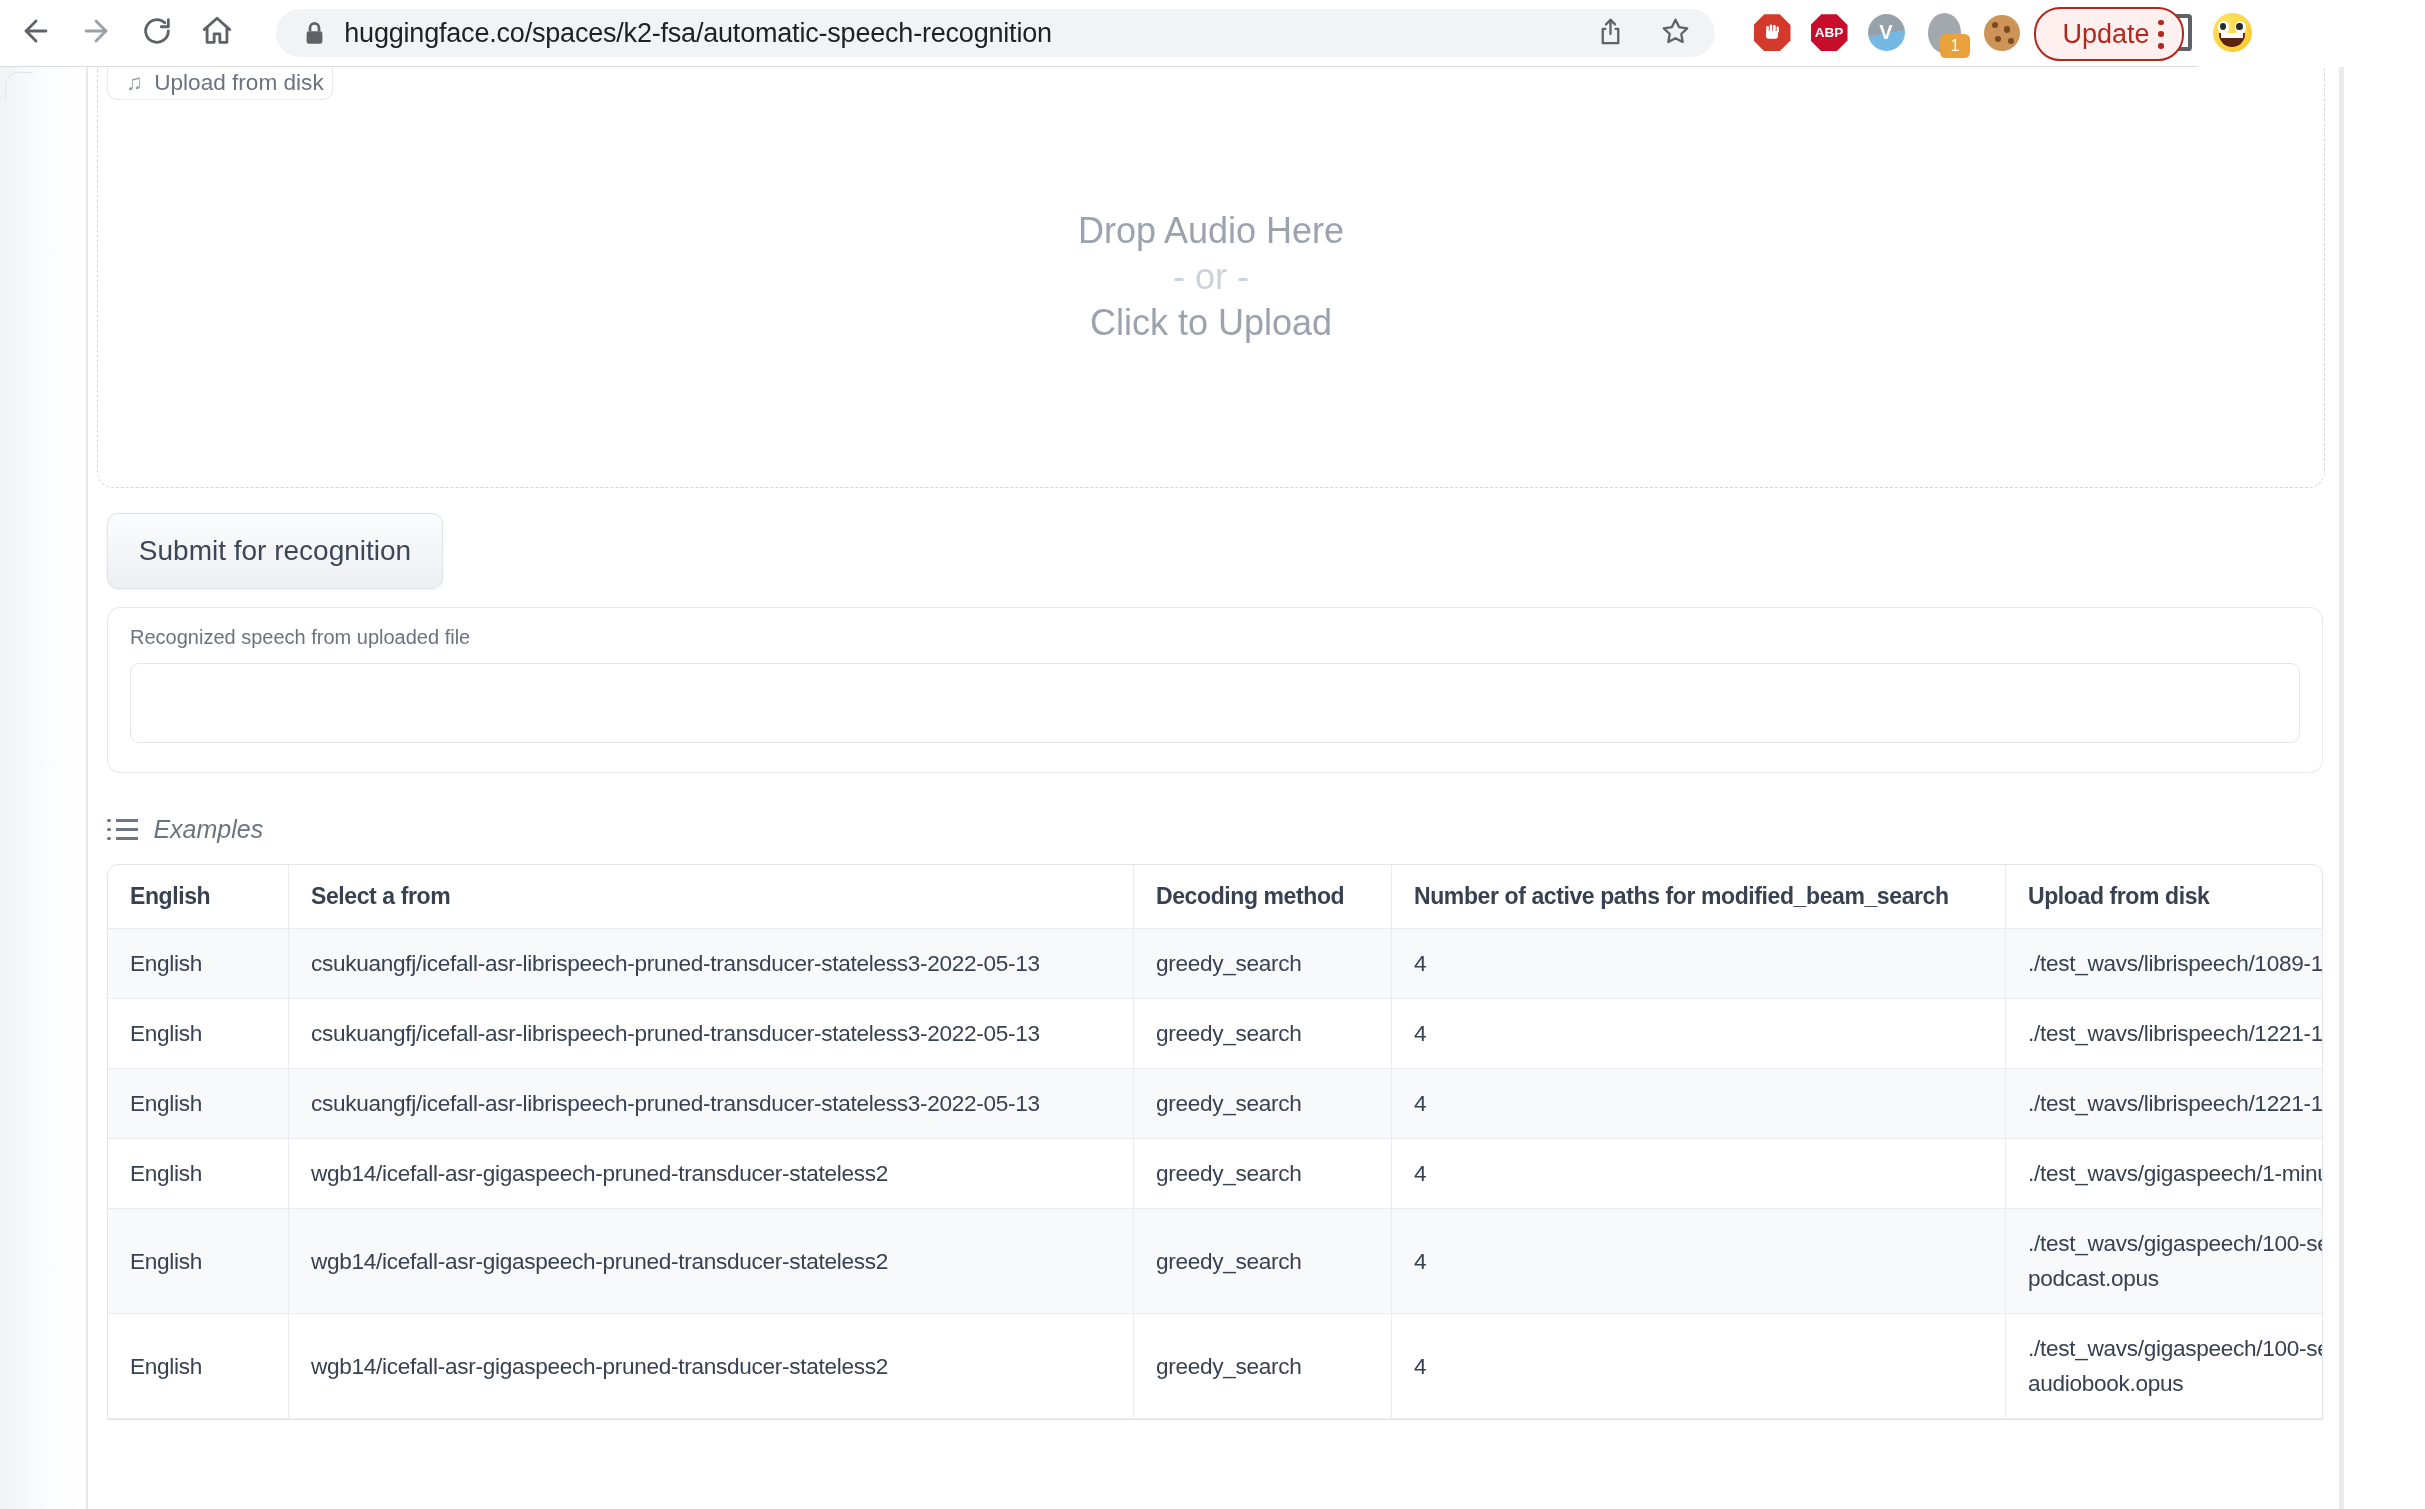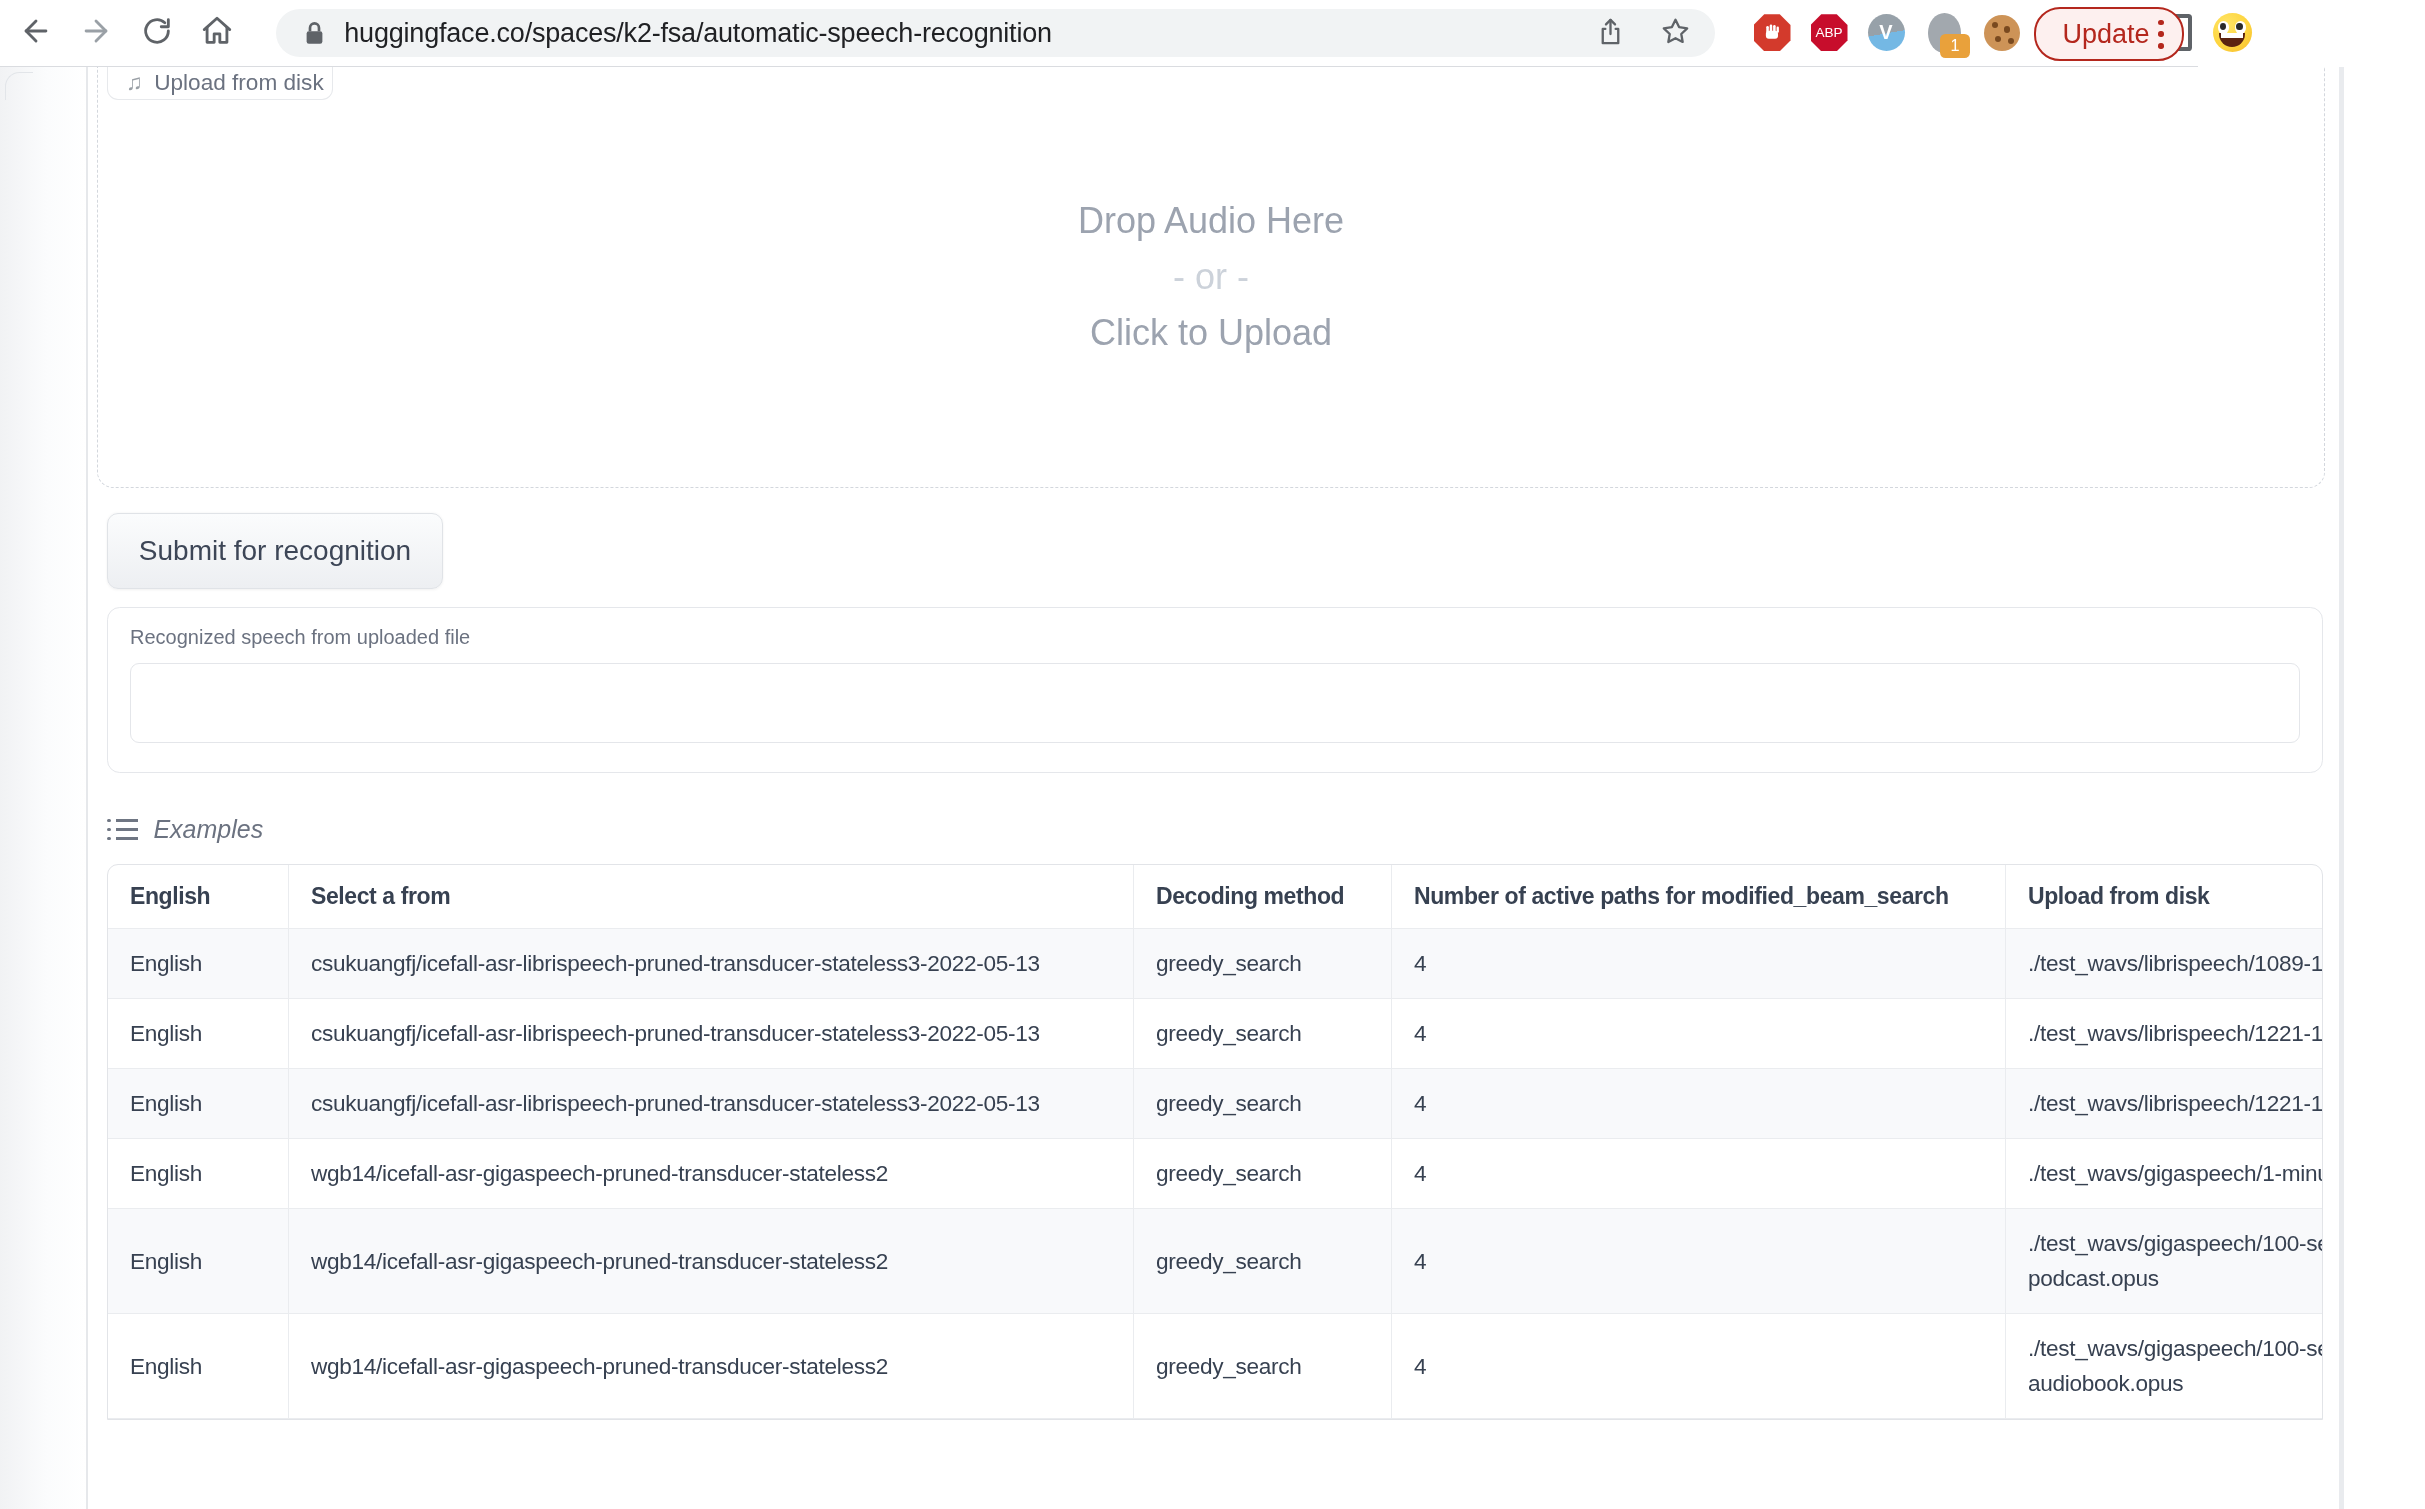--- a/index.html
+++ b/index.html
@@ -15,21 +15,21 @@
   .navbtn svg{width:34px;height:34px;}
   .addressbar{position:absolute;left:276px;top:9px;width:1439px;height:48px;background:#f1f3f4;
     border-radius:24.4px;display:flex;align-items:center;}
   .lock{margin-left:25px;display:flex;}
   .url{margin-left:16.3px;font-size:27px;color:#202124;letter-spacing:-0.2px;white-space:nowrap;}
   .bar-right{position:absolute;right:23.5px;display:flex;align-items:center;gap:33px;}
   .ext{position:absolute;top:11.7px;width:42px;height:42px;display:flex;align-items:center;justify-content:center;}
   .octagon{width:37px;height:37px;display:flex;align-items:center;justify-content:center;
     clip-path:polygon(29% 0,71% 0,100% 29%,100% 71%,71% 100%,29% 100%,0 71%,0 29%);}
   .ubo{background:#d33a2c;}
-  .abp{background:#c70d2c;color:#fff;font-size:13.6px;font-weight:normal;letter-spacing:0;}
+  .abp{background:#c70d2c;color:#fff;font-size:13.6px;font-weight:bold;letter-spacing:0;}
   .vcircle{width:37px;height:37px;border-radius:50%;background:linear-gradient(170deg,#97a1a9 0 52%,#74b8e4 52% 100%);
     color:#fff;font-size:20px;font-weight:bold;display:flex;align-items:center;justify-content:center;}
   .blob{width:33px;height:40px;border-radius:50%;background:#a2a8ae;position:relative;}
   .badge{position:absolute;right:-9px;bottom:-5.4px;min-width:22px;height:24.4px;background:#e9a13b;color:#fff;
     border-radius:5.4px;font-size:16.3px;display:flex;align-items:center;justify-content:center;padding:0 3.6px;}
   .cookie{width:36px;height:36px;border-radius:50%;background:#cd9357;position:relative;}
   .cookie i{position:absolute;width:6.3px;height:6.3px;border-radius:50%;background:#79491f;}
   .gh{width:38px;height:38px;border-radius:50%;background:#1b1f23;display:flex;align-items:center;justify-content:center;}
   .rect-icon{width:22px;height:29px;border:4.5px solid #5f6368;border-radius:3.6px;background:#fff;}
   .smiley{width:39px;height:39px;border-radius:50%;background:radial-gradient(circle at 35% 30%,#ffe566,#fdd33c 60%,#f6b82e);position:relative;}
@@ -47,21 +47,21 @@
   .page{position:absolute;left:0;top:67px;width:2426px;height:1442px;background:#fff;}
   .gutter{position:absolute;left:0;top:0;width:86px;height:1442px;
     background:linear-gradient(90deg,#f1f2f4,#fbfcfd 55%,#ffffff);}
   .gutter-line{position:absolute;left:86px;top:0;width:1.8px;height:1442px;background:#e6e8eb;}
   .corner{position:absolute;left:5.4px;top:4.5px;width:27px;height:27px;border-left:1.8px solid #e2e5e9;
     border-top:1.8px solid #e2e5e9;border-top-left-radius:14.5px;}
   .vline-right{position:absolute;left:2339px;top:0;width:4.5px;height:1442px;background:#e9ebee;}
   
   .dropzone{position:absolute;left:97px;top:0;width:2228px;height:421px;
     border:1.8px dashed #d3d7dd;border-top:none;border-radius:0 0 16.3px 16.3px;box-sizing:border-box;
-    display:flex;flex-direction:column;align-items:center;justify-content:center;gap:20px;cursor:pointer;}
+    display:flex;flex-direction:column;align-items:center;justify-content:center;gap:10px;cursor:pointer;}
   .drop-line{font-size:36px;line-height:1;color:#9ca3af;}
   .drop-or{font-size:36px;line-height:1;color:#ccd2da;}
   .tab{position:absolute;left:107px;top:0;width:226px;height:33px;background:#fff;
     border:0.9px solid #e7e9ec;border-top:none;border-radius:0 0 11px 11px;box-sizing:border-box;
     display:flex;align-items:center;padding-left:18px;gap:11.7px;}
   .note-icon{font-size:22px;color:#9aa0a6;line-height:1;}
   .tab-label{font-size:22.6px;color:#6b7280;}
   .submit-btn{position:absolute;left:107px;top:446px;width:334px;height:74px;border-radius:11px;
     background:linear-gradient(180deg,#fbfcfd,#edeff2);border:0.9px solid #e0e3e7;
     box-shadow:0 0.9px 2.7px rgba(0,0,0,.06);display:flex;align-items:center;justify-content:center;

